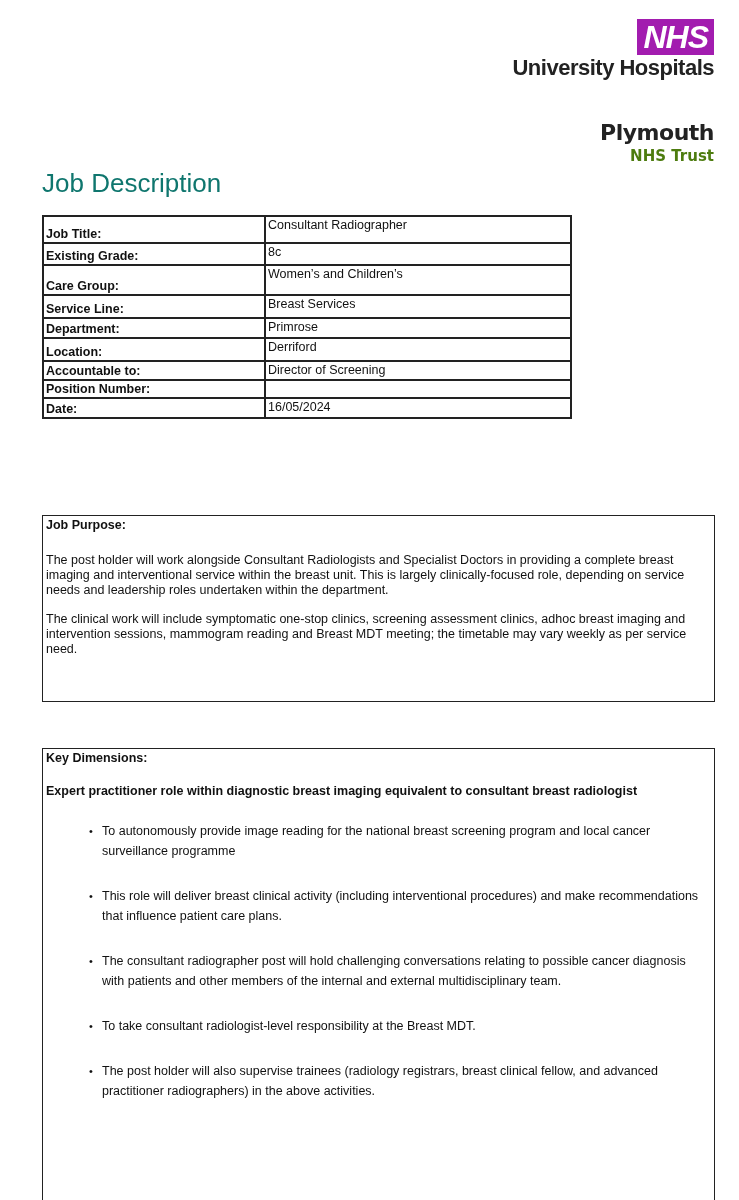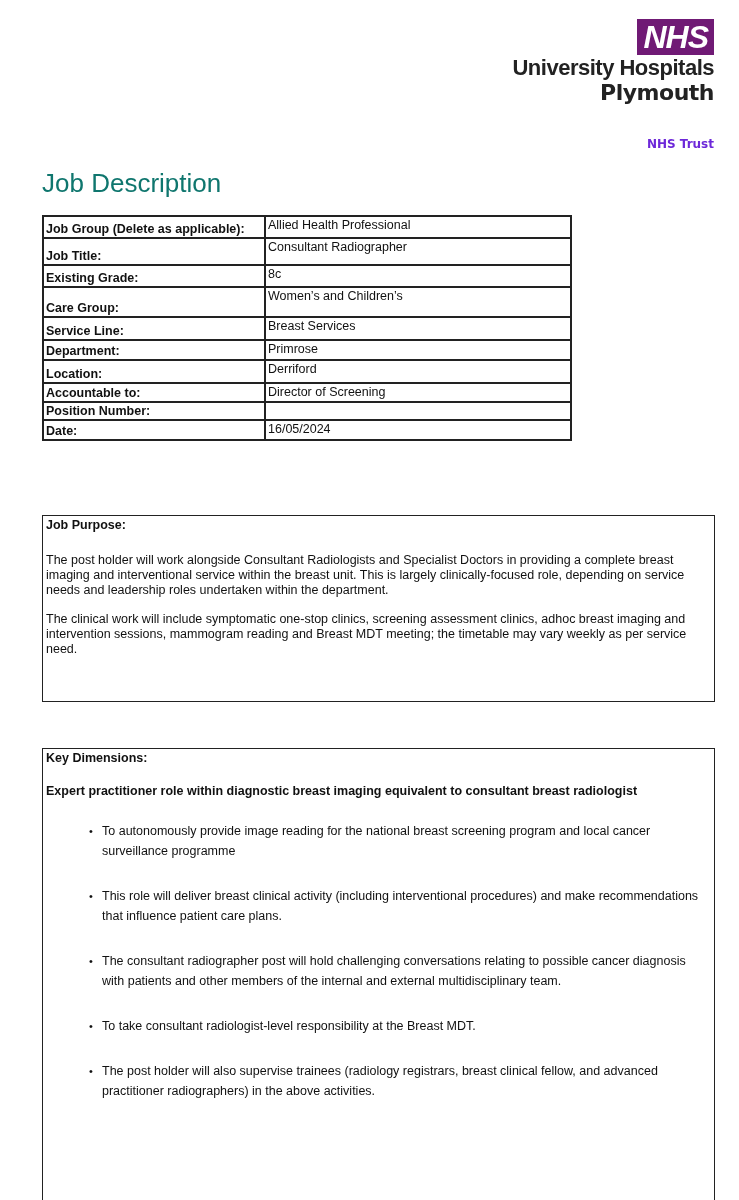--- a/index.html
+++ b/index.html
@@ -1,21 +1,21 @@
 <!DOCTYPE html>
 <html><head>
 <meta charset="utf-8">
 <style>
   html, body { margin:0; padding:0; background:#ffffff; }
   body { width:739px; height:1200px; position:relative; overflow:hidden; font-family:"Liberation Sans", sans-serif; color:#111; }
   .logo { position:absolute; right:25px; top:19px; text-align:right; }
-  .nhs-badge { display:inline-block; background:#701a75; color:#fff; font-weight:bold; font-style:italic; font-size:32px; line-height:36px; padding:0 6px; letter-spacing:-1px; }
+  .nhs-badge { display:inline-block; background:#a21caf; color:#fff; font-weight:bold; font-style:italic; font-size:32px; line-height:36px; padding:0 6px; letter-spacing:-1px; }
   .org-line1 { font-family:Liberation Sans, sans-serif; font-weight:bold; font-size:22px; color:#222; line-height:26px; letter-spacing:-0.5px; }
-  .org-line2 { font-family:"DejaVu Sans", sans-serif; font-weight:bold; font-size:22px; color:#222; line-height:24px; letter-spacing:-0.5px; }
-  .org-trust { font-family:"DejaVu Sans", sans-serif; font-weight:bold; font-size:12px; color:#6d28d9; line-height:22px;margin-top:28px; }
+  .org-line2 { font-family:"DejaVu Sans", sans-serif; font-weight:bold; font-size:22px; color:#222; line-height:24px; letter-spacing:-0.5px;margin-top:40px; }
+  .org-trust { font-family:"DejaVu Sans", sans-serif; font-weight:bold; font-size:15px; color:#4d7c0f; line-height:22px; }
   .doc-title { position:absolute; left:42px; top:168px; font-size:26px; color:#0f766e; }
   table.info { position:absolute; left:42px; top:215px; width:530px; border-collapse:collapse; font-size:12.5px; }
   table.info td { border:2px solid #222; padding:1px 2px; vertical-align:top; }
   table.info td.lbl { width:216px; font-weight:bold; vertical-align:bottom; }
   .box { position:absolute; left:42px; width:673px; border:1.5px solid #222; font-size:12.5px; line-height:15px; padding:2px 3px; box-sizing:border-box; }
   .box .hd { font-weight:bold; margin-bottom:20px; }
   .box p { margin:0 0 14px 0; }
   .box .sub { font-weight:bold; margin-bottom:22px; }
   .bullets { list-style:none; margin:0; padding:0; }
   .bullets li { position:relative; padding-left:40px; text-indent:-13px; margin-left:16px; margin-bottom:25px; line-height:20px; }
@@ -28,24 +28,20 @@
   <div><span class="nhs-badge">NHS</span></div>
   <div class="org-line1">University Hospitals</div>
   <div class="org-line2">Plymouth</div>
   <div class="org-trust">NHS Trust</div>
 </div>
 
 <div class="doc-title">Job Description</div>
 
 <table class="info">
   <tbody>
-    <tr style="height:22px">
-        <td class="lbl">Job Group (Delete as applicable):</td>
-        <td>Allied Health Professional</td>
-      </tr>
     <tr style="height:27px">
         <td class="lbl">Job Title:</td>
         <td>Consultant Radiographer</td>
       </tr>
     <tr style="height:22px">
         <td class="lbl">Existing Grade:</td>
         <td>8c</td>
       </tr>
     <tr style="height:30px">
         <td class="lbl">Care Group:</td>

